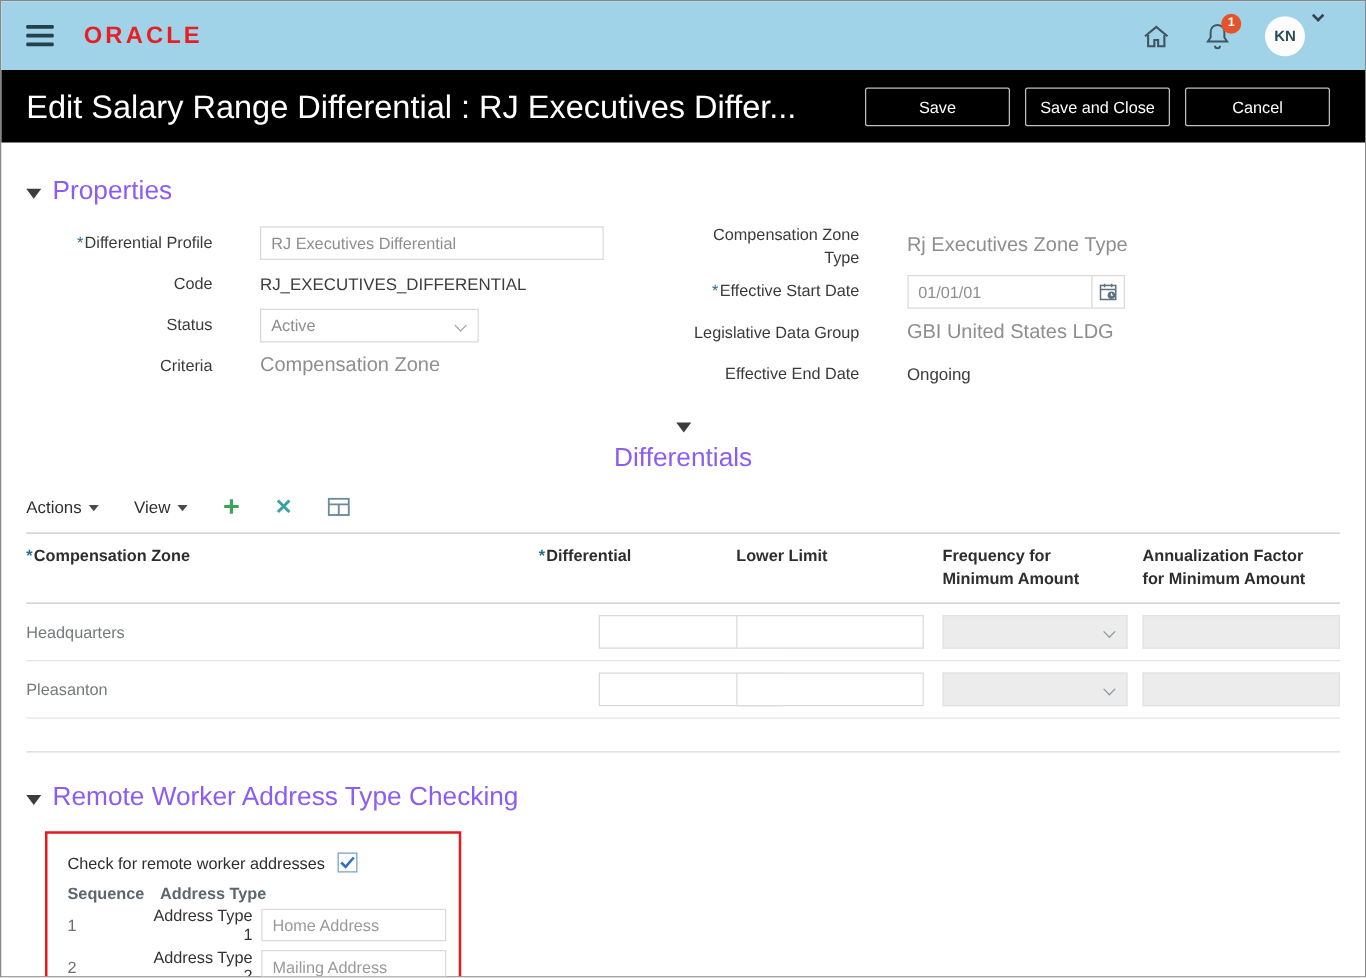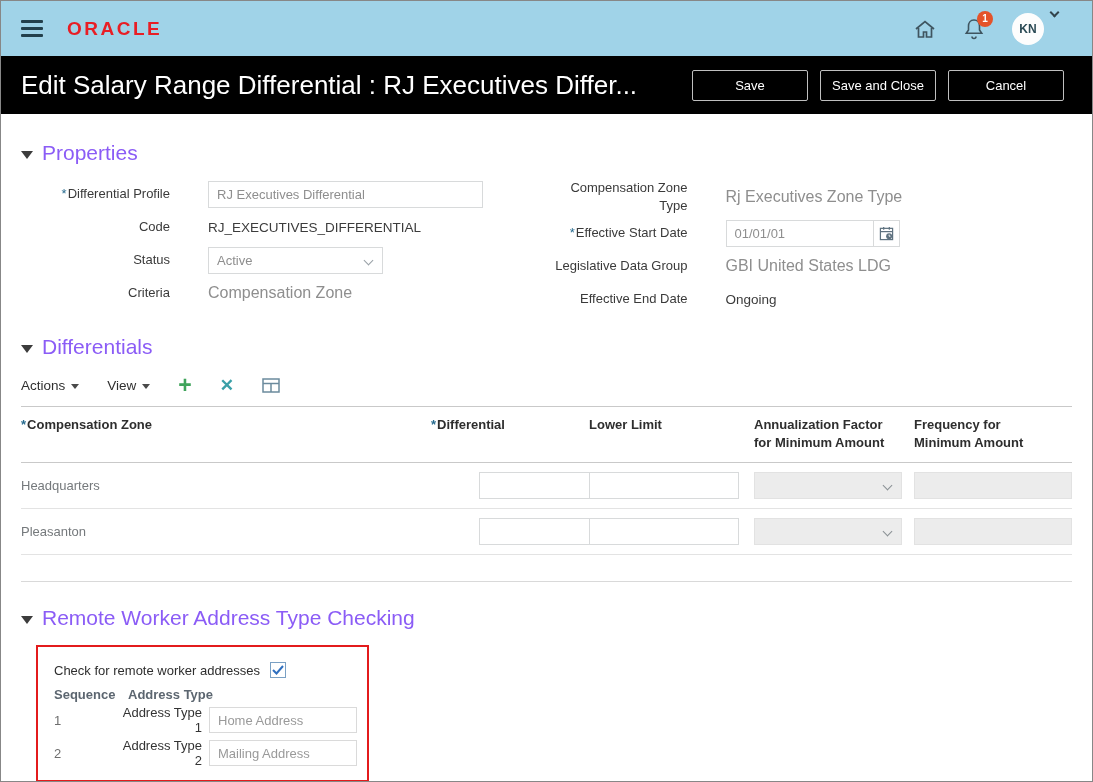--- a/index.html
+++ b/index.html
@@ -22,21 +22,21 @@
   .page-header { height: 58px; background: #000; display: flex; align-items: center; padding: 0 28px 0 20px; }
   .page-header h1 { color: #fff; font-size: 26px; font-weight: 400; white-space: nowrap; overflow: hidden; }
   .header-buttons { margin-left: auto; display: flex; gap: 12px; }
   .hbtn { min-width: 116px; height: 31px; background: transparent; border: 1px solid #bfbfbf; border-radius: 2px; color: #fff; font-size: 13px; font-family: "Liberation Sans", sans-serif; cursor: pointer; }
 
   
   .content { padding: 0 20px; }
   .section-title { display: flex; align-items: center; gap: 9px; color: #8b5cf6; font-size: 21px; cursor: default; }
   .tri-section { width: 0; height: 0; border-left: 6px solid transparent; border-right: 6px solid transparent; border-top: 8px solid #3c3c3c; margin-top: 3px; }
   .mt-props { margin-top: 27px; }
-  .mt-diff { margin-top: 19px; }
+  .mt-diff { margin-top: 19px; flex-direction: column; }
   .mt-remote { margin-top: 24px; }
 
   
   .props-form { display: flex; margin-top: 13px; }
   .pcol { width: 50%; }
   .frow { display: flex; align-items: center; min-height: 32px; margin-bottom: 1px; gap: 29px; }
   .flabel { width: 158px; text-align: right; padding-right: 9px; font-size: 13px; color: #3a3a3a; line-height: 1.35; flex-shrink: 0; }
   .flabel-r { width: 150px; }
   .req { color: #276b8f; margin-right: 1px; }
   .ro-value { font-size: 16px; color: #8e8e8e; }
@@ -211,22 +211,22 @@
             <line x1="9" y1="5.5" x2="9" y2="14" stroke="#6b8b9d" stroke-width="1.5"></line>
           </svg>
       </span>
     </div>
 
     <div class="dtable">
       <div class="grid-cols thead">
         <div class="th"><span class="req">*</span><span>Compensation Zone</span></div>
         <div class="th"><span class="req">*</span><span>Differential</span></div>
         <div class="th">Lower Limit</div>
+        <div class="th th-freq"><span class="colspan">Frequency for Minimum Amount</span></div>
         <div class="th th-annu"><span class="colspan">Annualization Factor for Minimum Amount</span></div>
-        <div class="th th-freq"><span class="colspan">Frequency for Minimum Amount</span></div>
       </div>
 
       <div class="grid-cols trow">
         <div class="td-zone">Headquarters</div>
         <div><input class="num-input" value="1,5" style=""></div>
         <div><input class="limit-input" value="" style=""></div>
         <div>
             <div class="disabled-select">
               <span class="chevron"></span>
             </div>

